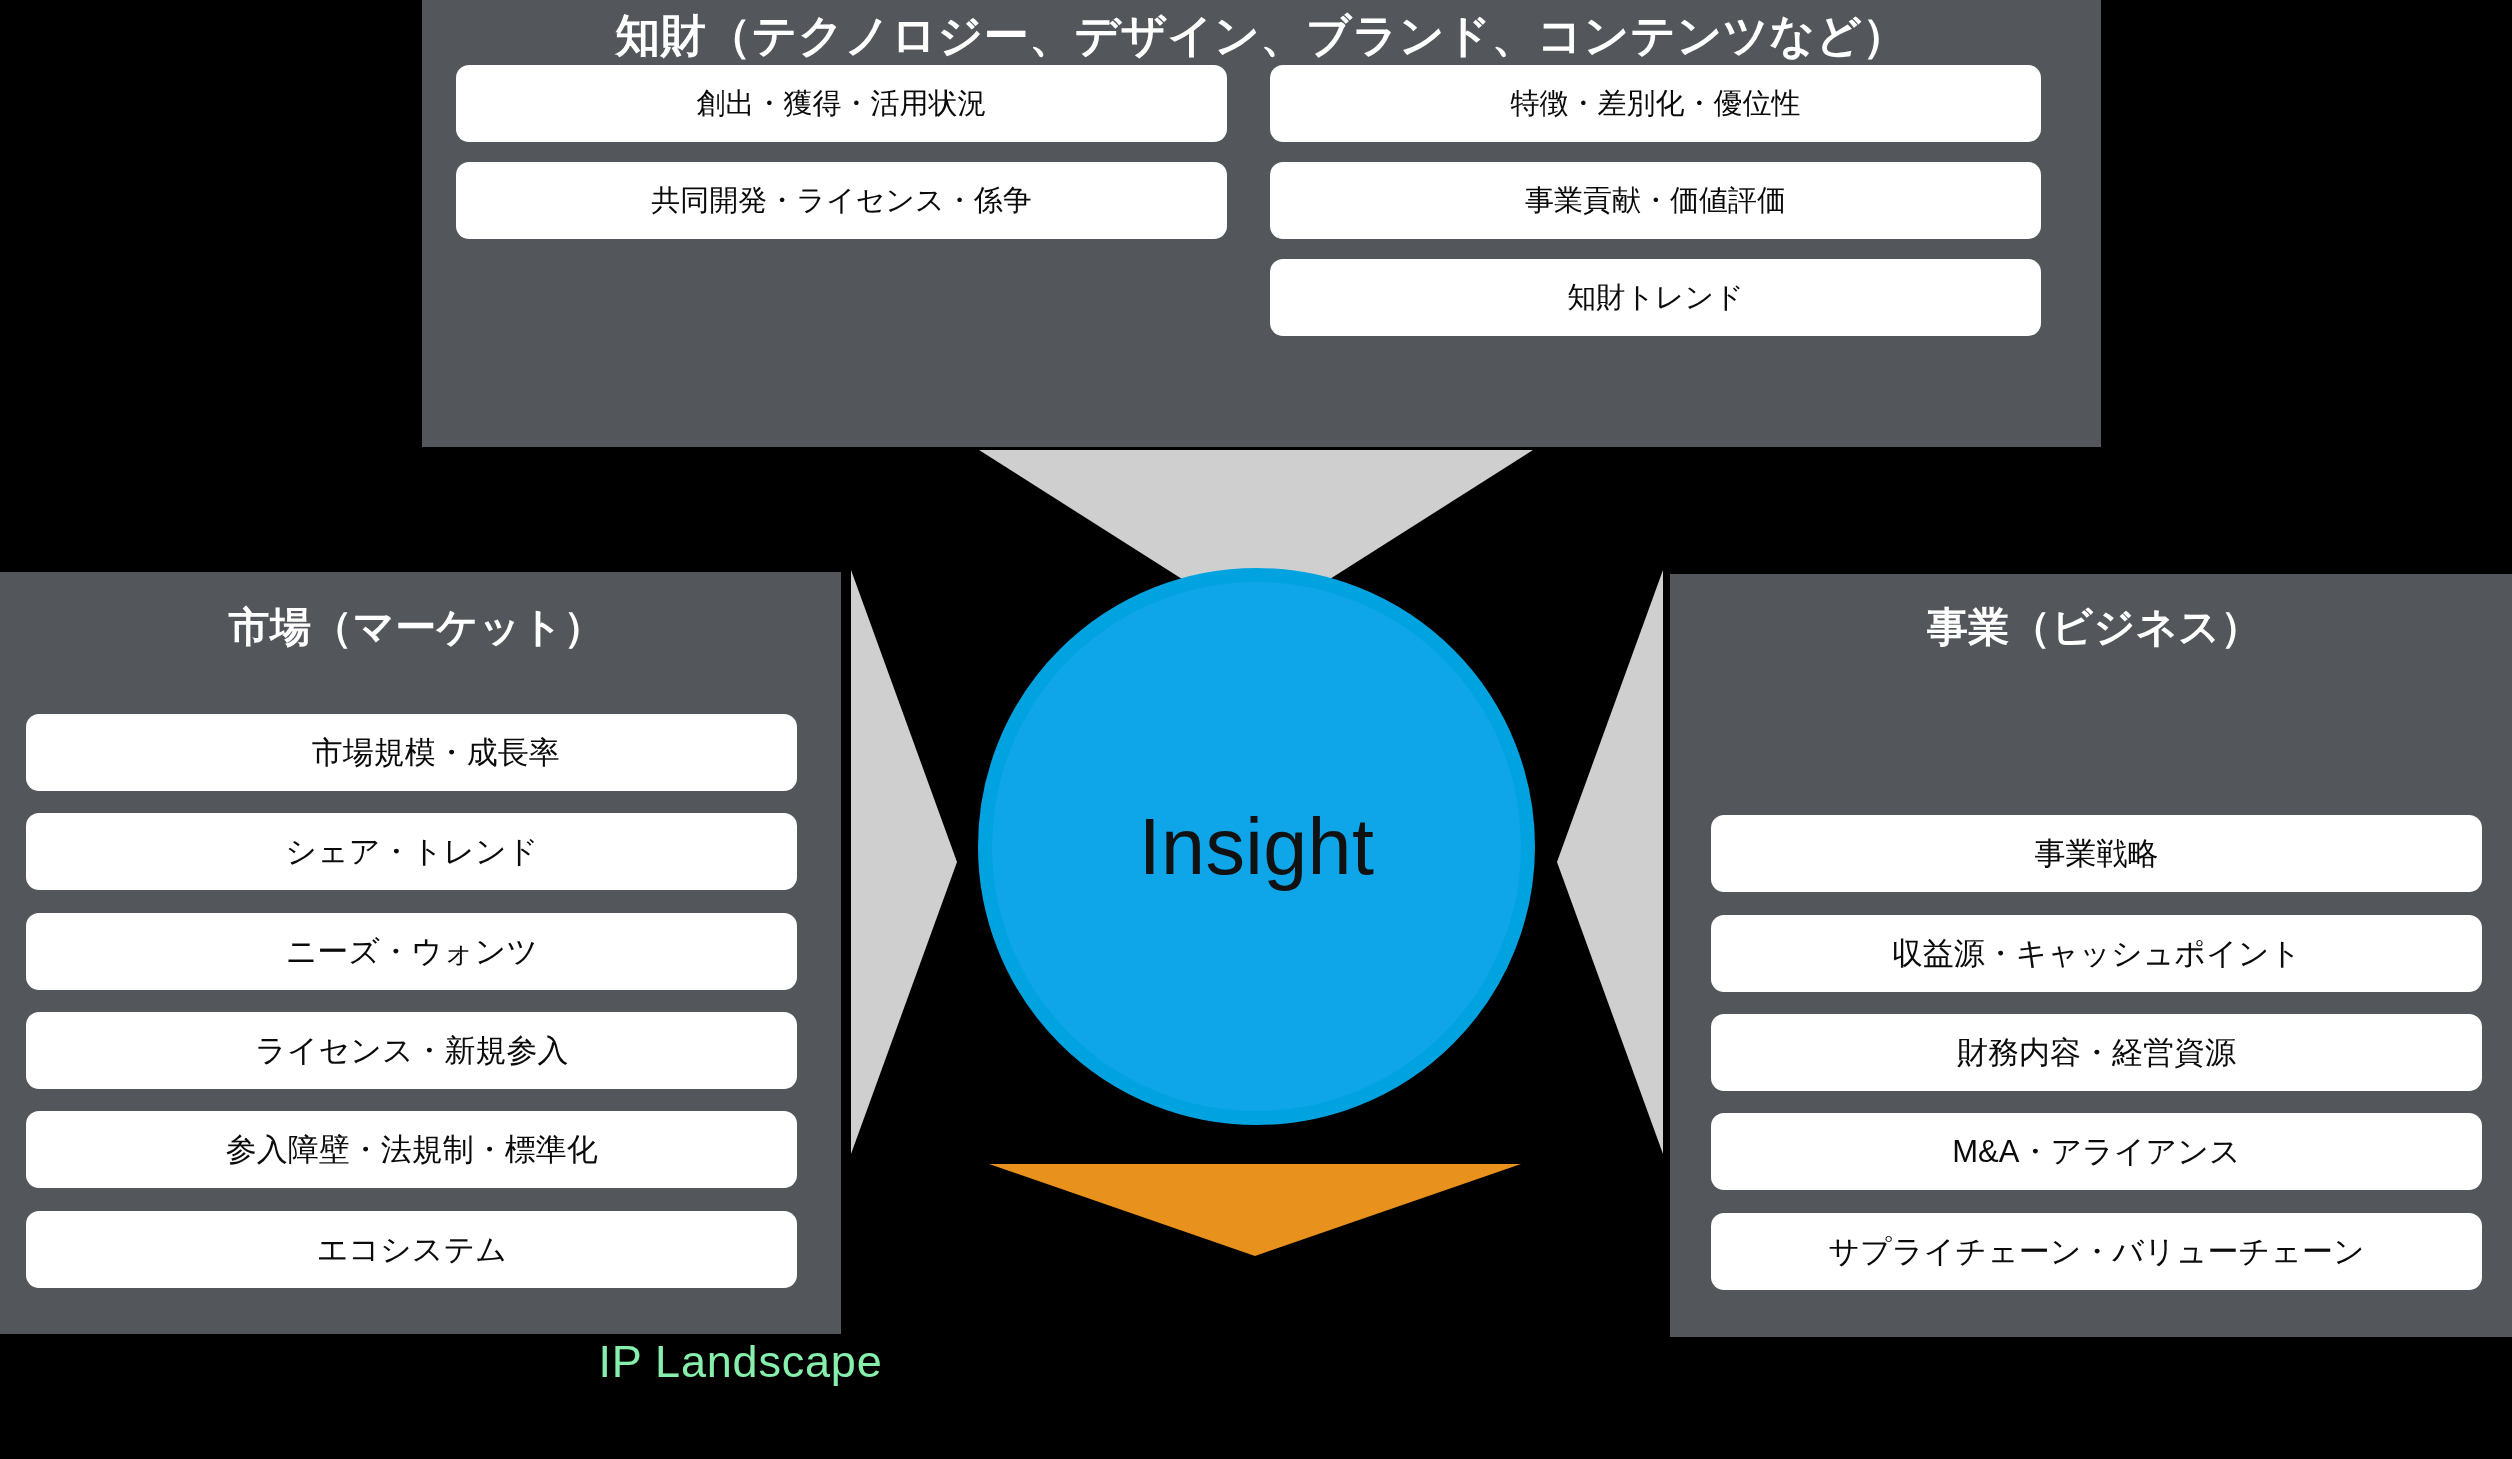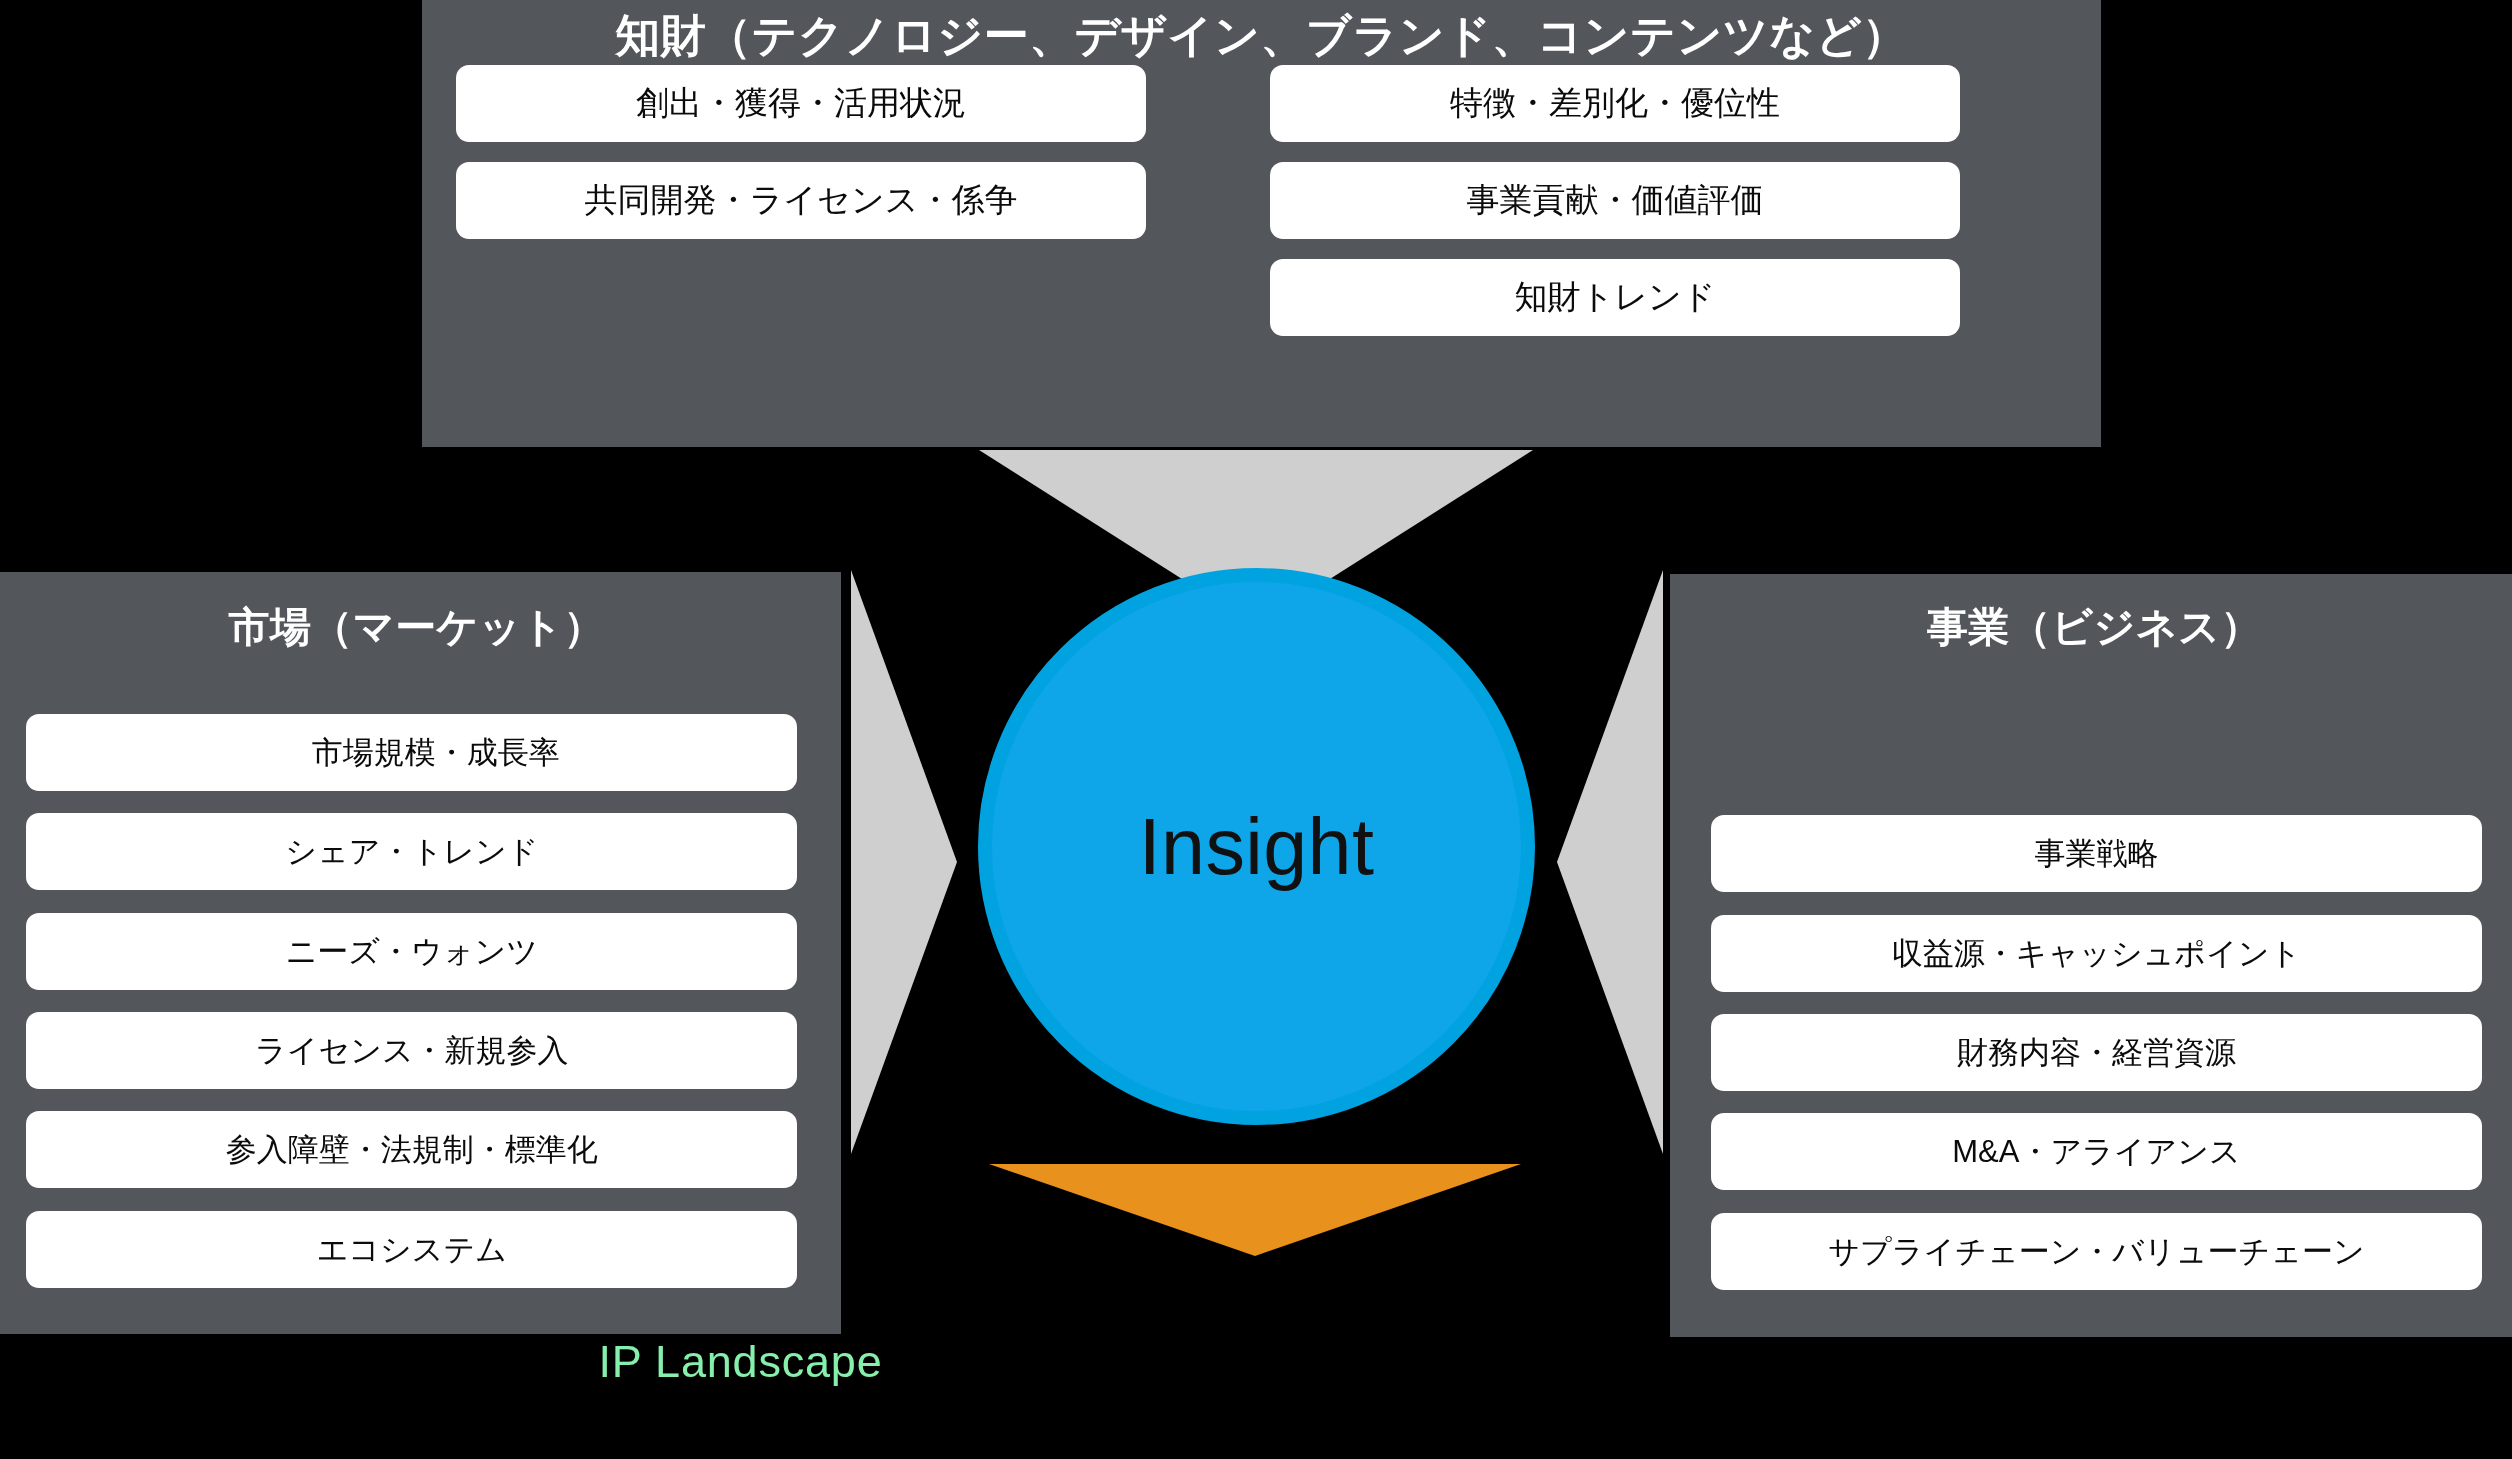--- a/index.html
+++ b/index.html
@@ -80,23 +80,23 @@
     display: flex;
     align-items: center;
     justify-content: center;
     box-sizing: border-box;
     white-space: nowrap;
     overflow: hidden;
   }
 
   
   #panel-ip .pill {
-    width: 690px;
+    width: 771px;
     height: 77px;
-    font-size: 33px;
+    font-size: 29px;
   }
   #panel-ip .col-l { left: 34px; }
   #panel-ip .col-r { left: 848px; }
   #panel-ip .row-0 { top: 73px; }
   #panel-ip .row-1 { top: 170px; }
   #panel-ip .row-2 { top: 267px; }
 
   
   #panel-market .pill, #panel-business .pill {
     left: 34px;

